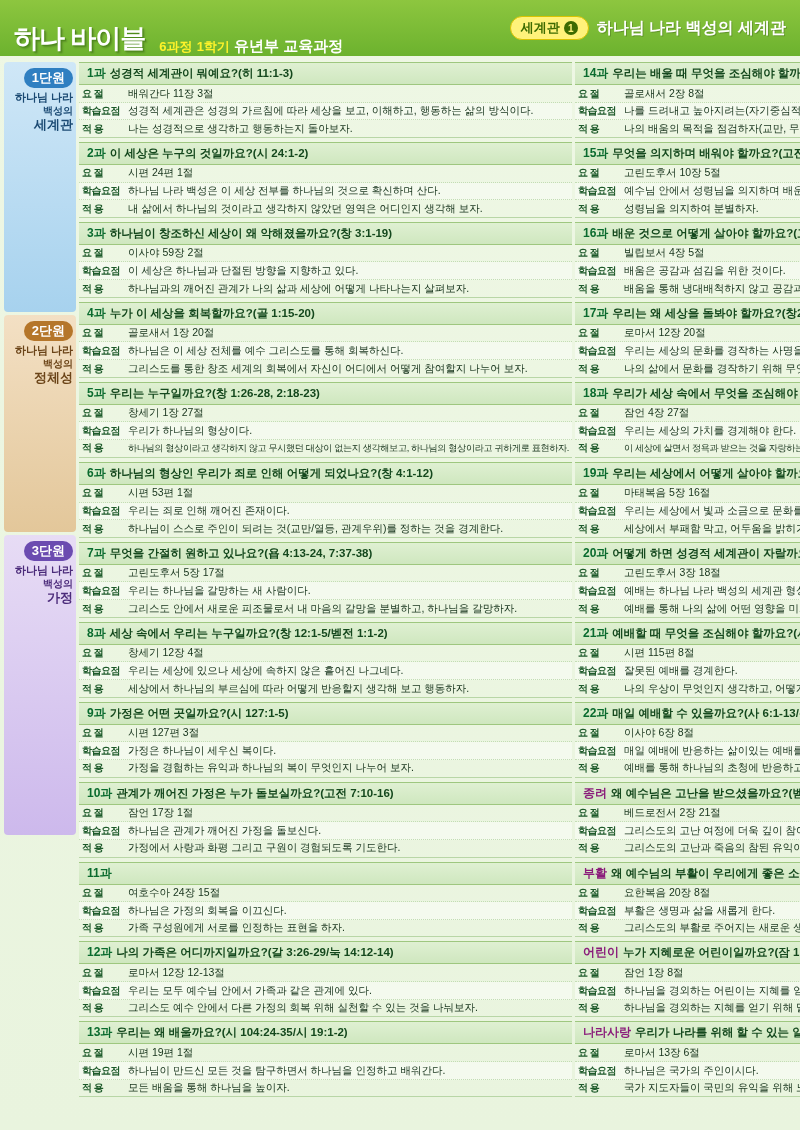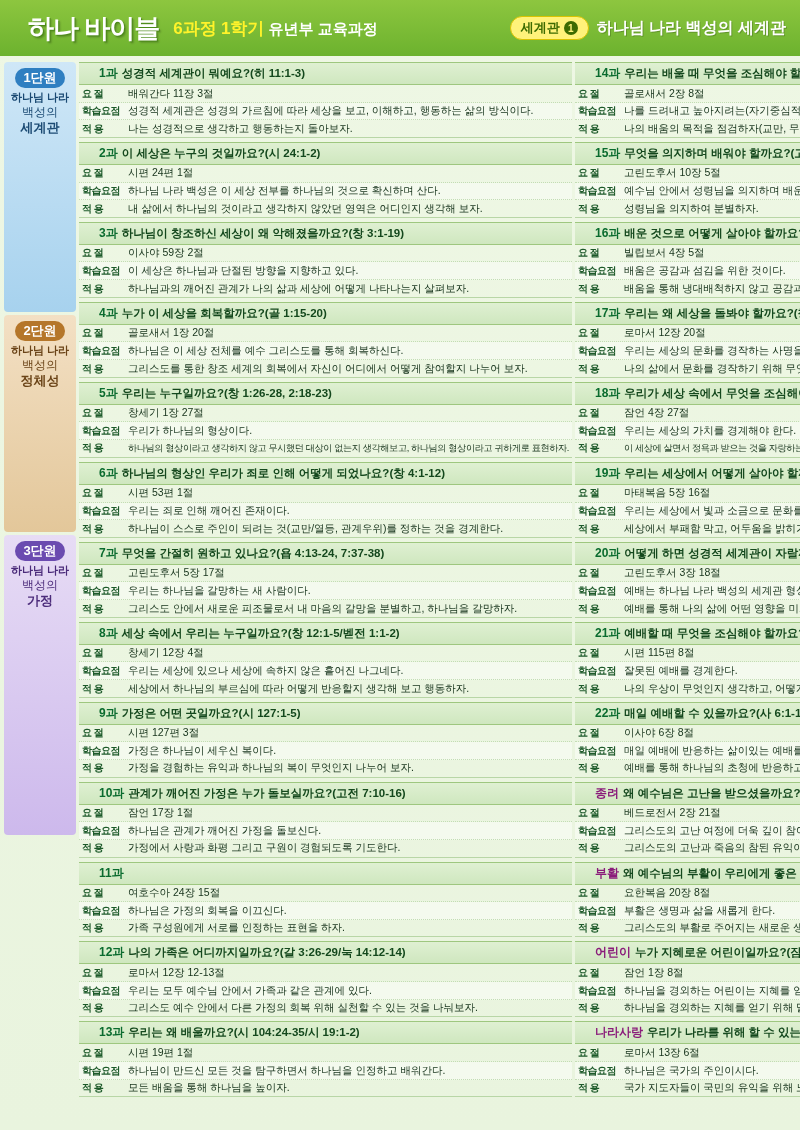--- a/index.html
+++ b/index.html
@@ -16,40 +16,40 @@
     width: 800px;
     height: 1130px;
     position: relative;
     background: linear-gradient(180deg,#eef7e4 0%, #e9f4de 100%);
   }
   
   .header {
     height: 56px;
     background: linear-gradient(180deg,#8dc63f 0%, #6cb22e 100%);
     display: flex;
-    align-items: center;
-    padding: 0 28px;
+    align-items: flex-end;
+    padding: 0 14px;
     position: relative;
   }
   .logo {
     font-size: 26px;
     font-weight: bold;
     color: #ffffff;
     letter-spacing: -1px;
     text-shadow: 1px 1px 0 #4b8a18, 2px 2px 2px rgba(0,0,0,.25);
     white-space: nowrap;
   }
   .hdr-sub {
     margin-left: 14px;
     font-size: 15px;
     font-weight: bold;
     color: #ffffff;
     white-space: nowrap;
   }
-  .hdr-sub .num { color: #fff32a; font-size: 17px; }
+  .hdr-sub .num { color: #fff32a; font-size: 13px; }
   .hdr-right {
     position: absolute;
     right: 14px;
     top: 50%;
     transform: translateY(-50%);
     display: flex;
     align-items: center;
     gap: 8px;
   }
   .pill {
@@ -94,50 +94,50 @@
   .col { flex: 1 1 0; display: flex; flex-direction: column; gap: 3px; }
 
   
   .unit {
     position: relative;
     border-radius: 4px;
     overflow: hidden;
     margin-bottom: 3px;
     color: #fff;
     padding: 6px 3px 8px 3px;
-    text-align: center;
+    text-align: right;
   }
   .unit .badge {
     display: inline-block;
     background: #6b4bb0;
     color: #fff;
     font-size: 13px;
     font-weight: bold;
     border-radius: 10px;
     padding: 1px 8px;
     margin-bottom: 3px;
   }
   .unit .l1 { font-size: 11px; font-weight: bold; line-height: 1.25; }
-  .unit .l2 { font-size: 12px; font-weight: normal; line-height: 1.25; }
+  .unit .l2 { font-size: 10px; font-weight: bold; line-height: 1.25; }
   .unit .l3 { font-size: 13px; font-weight: bold; line-height: 1.25; }
 
   .u1 { background: linear-gradient(180deg,#cfe7f7,#a7d2ee); color:#1b4a73; height: 250px; }
   .u1 .badge { background: #2f7fc1; }
   .u2 { background: linear-gradient(180deg,#f3e0c4,#e3c79a); color:#6b4418; height: 217px; }
   .u2 .badge { background: #b5762a; }
   .u3 { background: linear-gradient(180deg,#e7dcf5,#cdb9ec); color:#4b2b7a; height: 300px; }
   .u3 .badge { background: #6b4bb0; }
 
   
   .lesson { margin-bottom: 1px; }
   .ltitle {
     background: linear-gradient(180deg,#dff0d2,#cfe7bf);
     border-top: 1px solid #9ec77f;
     border-bottom: 1px solid #9ec77f;
-    padding: 2px 20px;
+    padding: 2px 8px;
     font-size: 11.5px;
     font-weight: bold;
     color: #14481d;
     display: flex;
     align-items: baseline;
     gap: 4px;
     white-space: nowrap;
     overflow: hidden;
   }
   .ltitle .no { color: #0a6b2e; font-size: 12px; }

